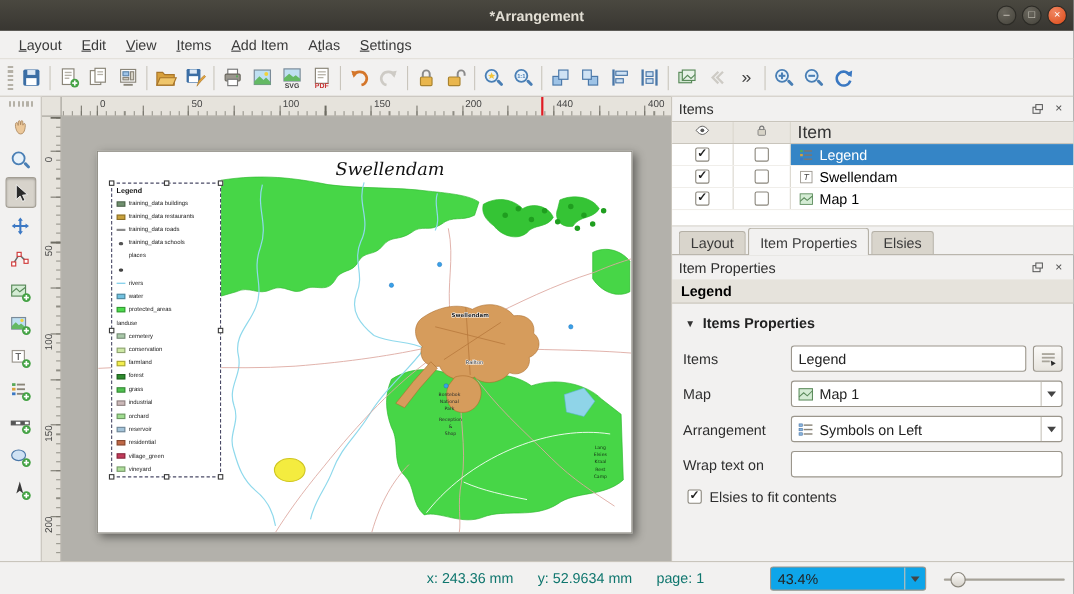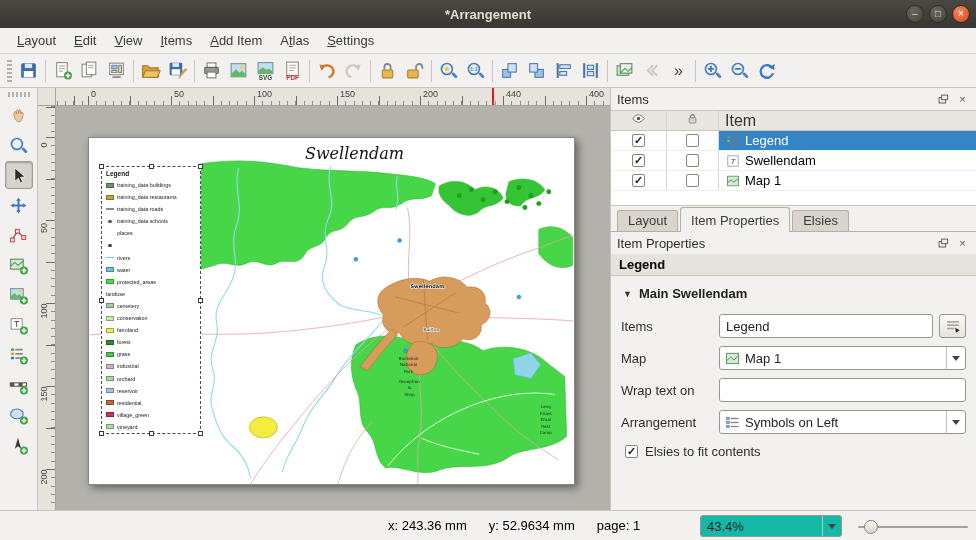--- a/index.html
+++ b/index.html
@@ -95,22 +95,22 @@
 .combo-icon{display:flex}
 .combo-icon svg{width:15px;height:15px}
 .combo-text{flex:1;padding-left:5px;color:#222;white-space:nowrap;overflow:hidden}
 .combo-arrow{width:19px;height:100%;border-left:1px solid #c6c2b9;display:flex;align-items:center;justify-content:center;flex:none}
 .arrow-down{width:0;height:0;border-left:4px solid transparent;border-right:4px solid transparent;border-top:5px solid #444}
 .check-row{display:flex;align-items:center;gap:7px;margin:10px 0 0 4px}
 .check-label{color:#2e2e2e}
 
 
 #statusbar{height:30px;flex:none;border-top:1px solid #c9c5bc;background:#f2f1f0;position:relative}
-.coords{position:absolute;left:388px;top:7px;display:flex;gap:22px;color:#000000}
-#zoom-combo{position:absolute;left:700px;top:4px;width:142px;height:22px;border:1px solid #9b968c;border-radius:3px;background:#14b8a6;display:flex;align-items:center}
+.coords{position:absolute;left:388px;top:7px;display:flex;gap:22px;color:#0f766e}
+#zoom-combo{position:absolute;left:700px;top:4px;width:142px;height:22px;border:1px solid #9b968c;border-radius:3px;background:#0ea5e9;display:flex;align-items:center}
 #zoom-combo .combo-text{padding-left:6px}
 #slider{position:absolute;left:858px;right:8px;top:15px;height:2px;background:#a6a298;border-radius:1px}
 #slider-handle{position:absolute;left:6px;top:-6px;width:14px;height:14px;border-radius:50%;background:linear-gradient(#fbfaf8,#d7d3cb);border:1px solid #8a867c}
 </style>
 </head>
 <body>
 
 <div id="window">
 
   <div id="titlebar">
@@ -737,21 +737,21 @@
             </svg>
           </span>
         <span class="ph-btn">×</span>
       </div>
 
       <div id="prop-item-header">Legend</div>
 
       <div id="prop-body">
         <div class="group-header">
           <span class="group-arrow">▼</span>
-          <span>Main Swellendam</span>
+          <span>Items Properties</span>
         </div>
 
         <div class="field-row">
           <span class="field-label">Items</span>
           <span class="field-ctrl">
             <input class="text-input" type="text" value="Legend" style="">
             <button class="icon-btn24">
                 <svg viewBox="0 0 20 20">
                   <rect x="3.5" y="4.5" width="13" height="1.8" fill="#a8a49a"></rect>
                   <rect x="3.5" y="8.2" width="13" height="1.8" fill="#a8a49a"></rect>
@@ -770,27 +770,20 @@
                   <svg viewBox="0 0 16 16">
                     <rect x="1.5" y="2.5" width="13" height="11" fill="#d4ecd4" stroke="#5a8a5a"></rect>
                     <path d="M1.5,10.5 L6,6.5 L9.5,9.5 L14.5,4.5" fill="none" stroke="#5a8a5a"></path>
                   </svg>
                 </span>
               <span class="combo-text">Map 1</span>
               <span class="combo-arrow">
                   <span class="arrow-down"></span>
                 </span>
             </span>
-          </span>
-        </div>
-
-        <div class="field-row">
-          <span class="field-label">Wrap text on</span>
-          <span class="field-ctrl">
-            <input class="text-input" type="text" value="" style="">
           </span>
         </div>
 
         <div class="field-row">
           <span class="field-label">Arrangement</span>
           <span class="field-ctrl">
             <span class="combo">
               <span class="combo-icon">
                   <svg viewBox="0 0 16 16">
                     <rect x="1.5" y="2.5" width="3.2" height="2.4" fill="#8ab4dc" stroke="#4a77a8" stroke-width="0.6"></rect>
@@ -802,20 +795,27 @@
                   </svg>
                 </span>
               <span class="combo-text">Symbols on Left</span>
               <span class="combo-arrow">
                   <span class="arrow-down"></span>
                 </span>
             </span>
           </span>
         </div>
 
+        <div class="field-row">
+          <span class="field-label">Wrap text on</span>
+          <span class="field-ctrl">
+            <input class="text-input" type="text" value="" style="">
+          </span>
+        </div>
+
         <div class="check-row">
           <span class="cb">✓</span>
           <span class="check-label">Elsies to fit contents</span>
         </div>
       </div>
     </div>
   </div>
 
   <div id="statusbar">
     <div class="coords">

